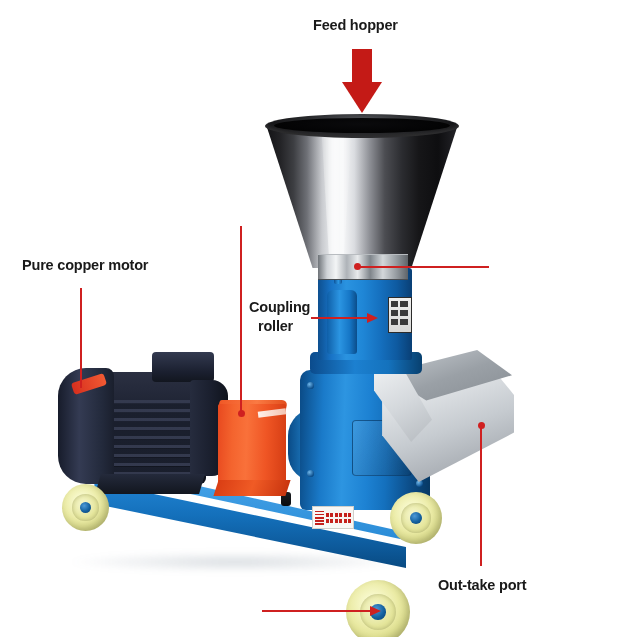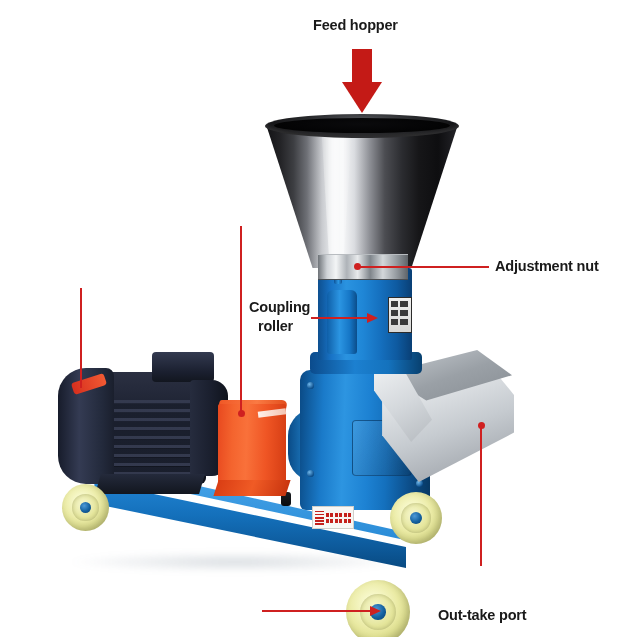--- a/index.html
+++ b/index.html
@@ -500,22 +500,22 @@
 
   <div class="leader-v" style="left:480px; top:426px; height:140px;"></div>
   <div class="leader-dot" style="left:478px; top:422px;"></div>
 
   <div class="leader-h" style="left:262px; top:610px; width:112px;"></div>
   <div class="arrow-head-r" style="left:370px; top:606px;"></div>
 
   <div class="label sz-normal" style="left:313px; top:17px;">Feed hopper</div>
 
 
-
-  <div class="label sz-normal" style="left:495px; top:258px;">Adjustment nut</div>
+  <div class="label sz-normal" style="left:22px; top:257px;">Pure copper motor</div>
+
 
   <div class="label sz-normal" style="left:249px; top:299px;">Coupling</div>
   <div class="label sz-normal" style="left:258px; top:318px;">roller</div>
 
-  <div class="label sz-normal" style="left:438px; top:607px;text-align:right;">Out-take port</div>
+  <div class="label sz-normal" style="left:438px; top:577px;text-align:right;">Out-take port</div>
 
 
 </div>
 
 </body></html>

